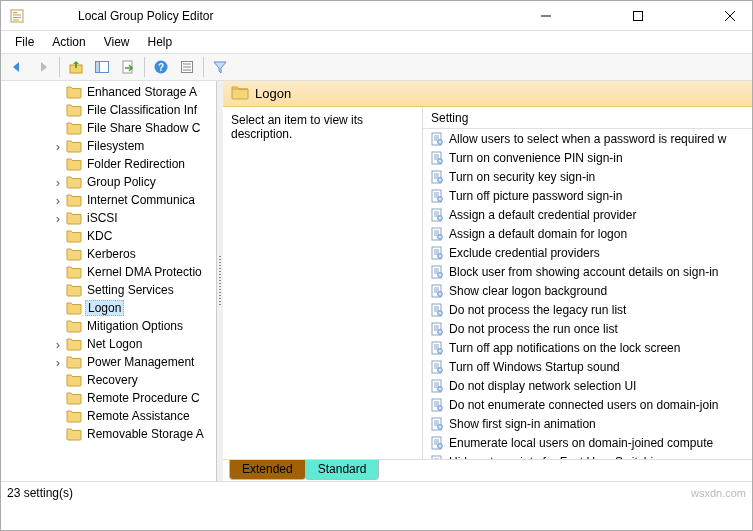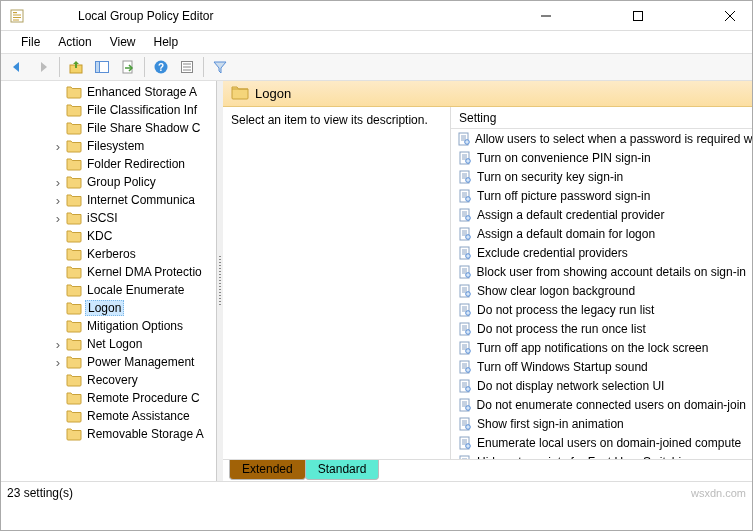--- a/index.html
+++ b/index.html
@@ -2,40 +2,40 @@
 <html><head>
 <meta charset="utf-8">
 <style>
   * { box-sizing: border-box; margin: 0; padding: 0; }
   body { font-family: "Segoe UI", Tahoma, sans-serif; font-size: 12px; background: #fff; color: #000; width: 753px; height: 531px; overflow: hidden; position: relative; border: 1px solid #aaa; }
   .titlebar { height: 30px; display: flex; align-items: center; padding: 0 0 0 8px; border-bottom: 1px solid #ddd; gap: 47px; }
   .titlebar .title { flex: 1; font-size: 12px; }
   .winbtn { width: 45px; height: 30px; display: flex; align-items: center; justify-content: center; font-size: 14px; }
   .winbtn.close { font-size: 16px; }
   .appicon { width: 16px; height: 16px; margin-right: 6px; display: inline-block; }
-  .menubar { height: 22px; display: flex; align-items: center; padding: 0 12px; gap: 2px; }
+  .menubar { height: 22px; display: flex; align-items: center; padding: 0 6px; gap: 2px; }
   .menuitem { padding: 2px 8px; }
   .toolbar { height: 28px; display: flex; align-items: center; padding: 0 4px; gap: 2px; border-top: 1px solid #e0e0e0; border-bottom: 1px solid #e0e0e0; background: #f7f7f7; }
   .tbbtn { width: 24px; height: 24px; display: flex; align-items: center; justify-content: center; border: 1px solid transparent; }
   .tbsep { width: 1px; height: 20px; background: #ccc; margin: 0 2px; }
   .content { display: flex; height: 400px; }
   .treewrap { width: 216px; height: 100%; overflow: scroll; border-right: 1px solid #ccc; position: relative; }
   .tree { padding: 2px 0 2px 0; min-width: 280px; }
   .node { display: flex; align-items: center; height: 18px; white-space: nowrap; padding-left: 50px; }
   .node .exp { width: 14px; text-align: center; color: #666; font-size: 13px; line-height: 1; user-select: none; }
   .node .fico { width: 16px; height: 14px; margin: 0 3px 0 1px; display: inline-flex; align-items: center; }
   .node .lbl { padding: 0 2px; }
   .node.sel .lbl { background: #cde8ff; border: 1px dotted #7ab7e8; }
   .splitter { width: 6px; background: #f0f0f0; display: flex; align-items: center; justify-content: center; cursor: col-resize; }
   .splitter .grip { width: 2px; height: 50px; background: repeating-linear-gradient(#888, #888 1px, transparent 1px, transparent 3px); }
   .detail { flex: 1; display: flex; flex-direction: column; overflow: hidden; position: relative; }
   .dheader { height: 26px; background: linear-gradient(#fdeac7, #fcdfa2); display: flex; align-items: center; padding: 0 8px; gap: 6px; border-bottom: 1px solid #e8c77a; }
   .dheader .hlbl { font-size: 13px; }
   .dbody { flex: 1; display: flex; overflow: hidden; }
-  .descpane { width: 228px; padding: 6px 8px; font-size: 12px; border-right: 1px solid #ddd; }
+  .descpane { width: 200px; padding: 6px 8px; font-size: 12px; border-right: 1px solid #ddd; }
   .listpane { flex: 1; display: flex; flex-direction: column; overflow: hidden; }
   .colhdr { height: 22px; border-bottom: 1px solid #e0e0e0; display: flex; align-items: center; padding: 0 8px; font-size: 12px; }
   .listbody { flex: 1; overflow: scroll; }
   .listrow { display: flex; align-items: center; height: 19px; padding: 0 6px; white-space: nowrap; }
   .listrow .pico { width: 16px; height: 16px; margin-right: 4px; display: inline-flex; align-items: center; justify-content: center; }
   .tabstrip { height: 22px; display: flex; align-items: flex-start; padding-left: 6px; border-top: 1px solid #ddd; }
   .tab { padding: 2px 12px 3px; border: 1px solid #bbb; border-top: none; border-radius: 0 0 4px 4px; margin-right: -1px; background: #5eead4; font-size: 12px; }
   .tab.active { background: #a16207; }
   .statusbar { height: 22px; border-top: 1px solid #ddd; display: flex; align-items: center; padding: 0 6px; font-size: 12px; justify-content: space-between; gap: 40px; }
   .watermark { color: #bbb; font-size: 11px; }
@@ -235,21 +235,21 @@
           </span>
           <span class="lbl">Kernel DMA Protectio</span>
         </div>
         <div class="node">
           <span class="exp"></span>
           <span class="fico">
             <svg width="16" height="14" viewBox="0 0 16 14">
               <path d="M1 2 h4 l1.2 1.5 H15 v8.5 a1 1 0 0 1 -1 1 H2 a1 1 0 0 1 -1 -1 Z" fill="#f5d57a" stroke="#caa23a"></path>
             </svg>
           </span>
-          <span class="lbl">Locale Enumerate</span>
+          <span class="lbl">Setting Services</span>
         </div>
         <div class="node sel">
           <span class="exp"></span>
           <span class="fico">
             <svg width="16" height="14" viewBox="0 0 16 14">
               <path d="M1 2 h4 l1.2 1.5 H15 v8.5 a1 1 0 0 1 -1 1 H2 a1 1 0 0 1 -1 -1 Z" fill="#f5d57a" stroke="#caa23a"></path>
             </svg>
           </span>
           <span class="lbl">Logon</span>
         </div>

